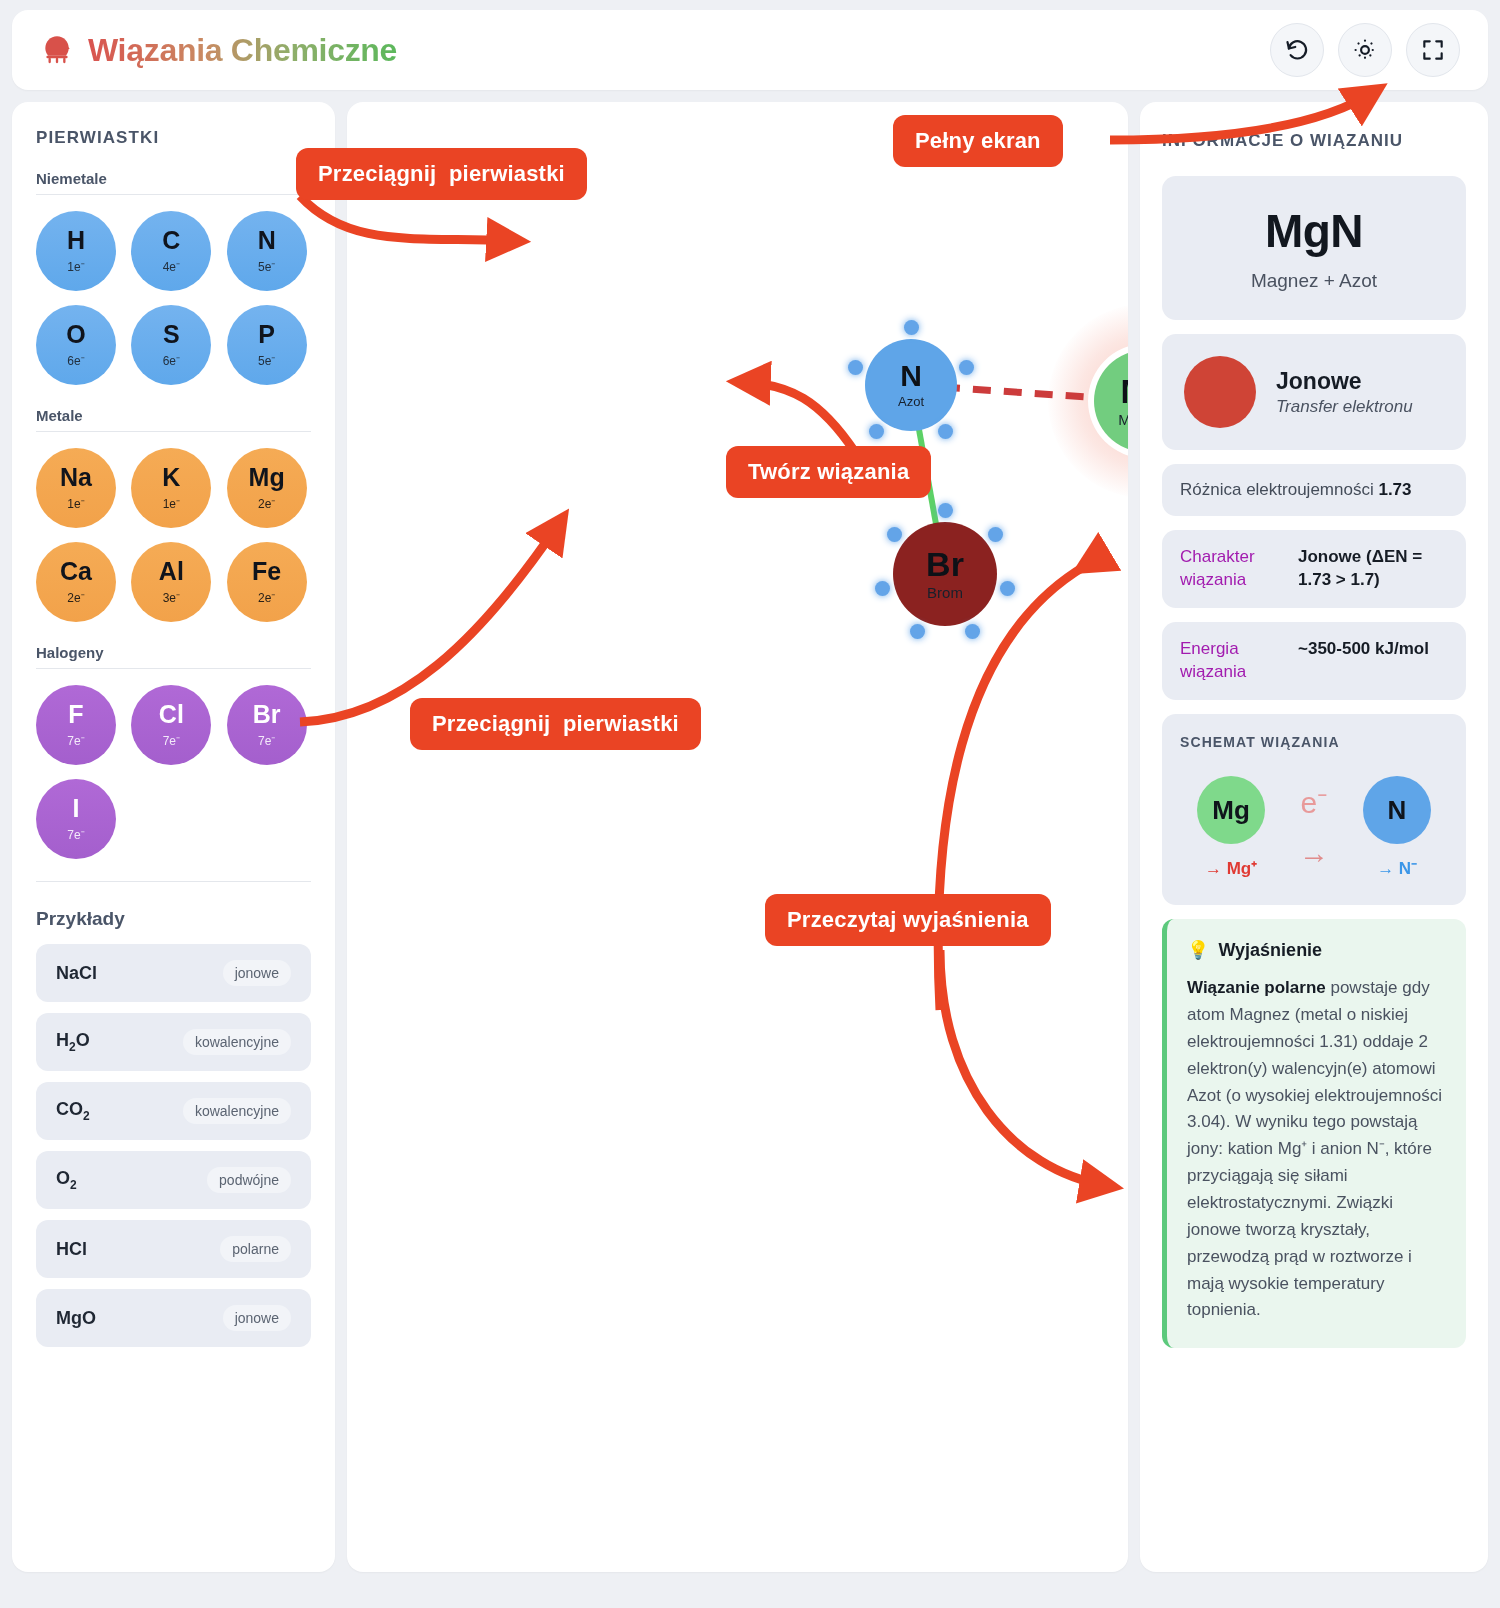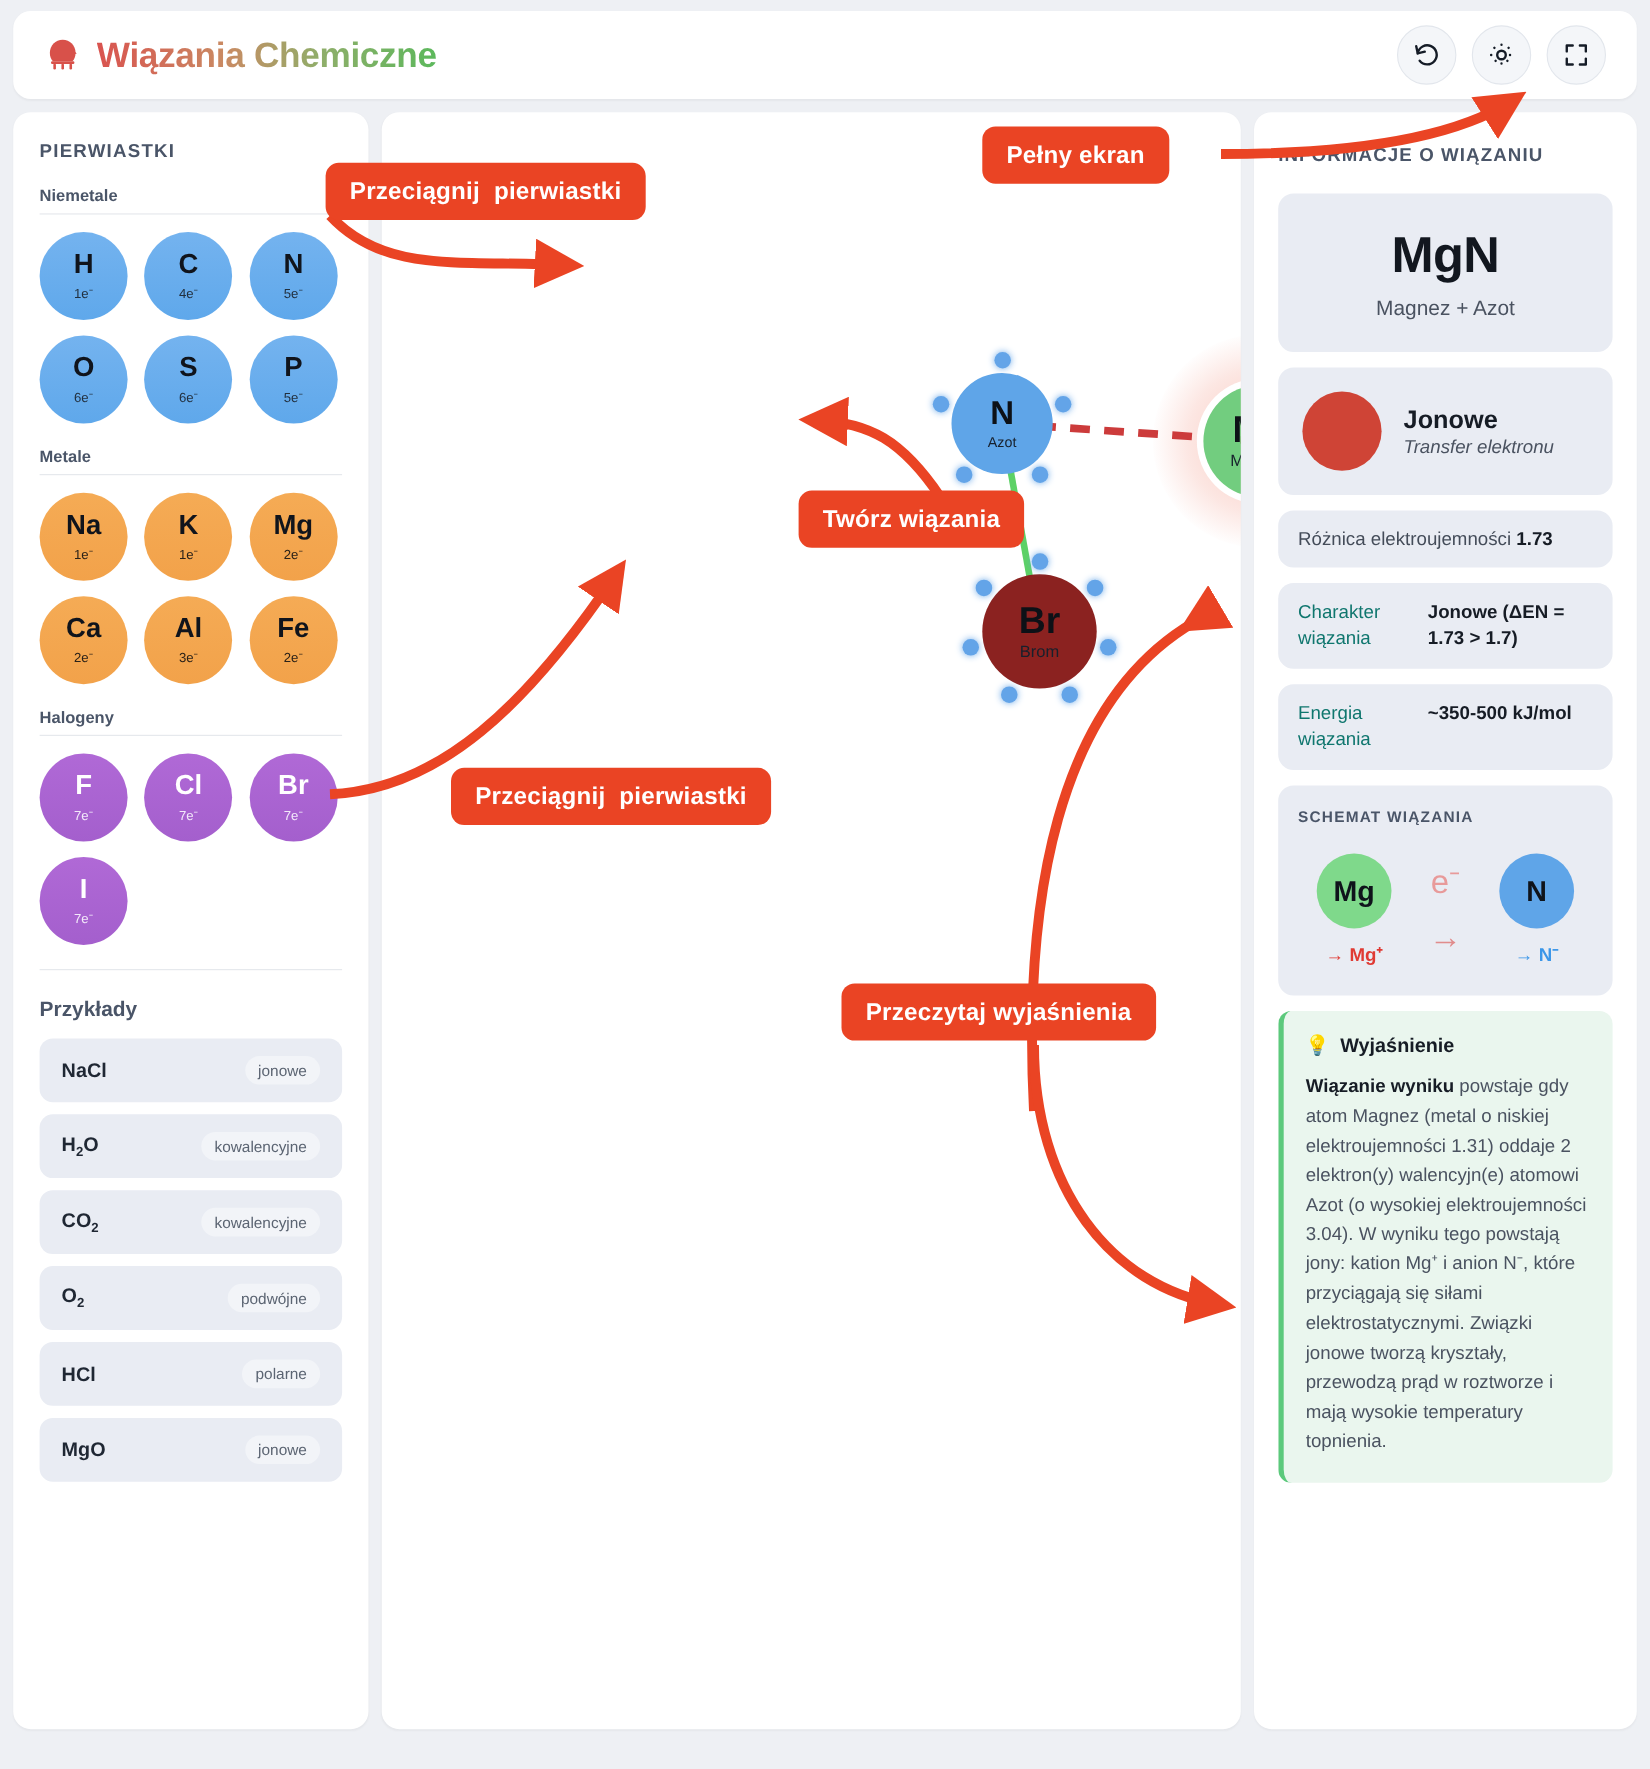--- a/index.html
+++ b/index.html
@@ -111,21 +111,21 @@
   .formula-card { padding: 28px 18px; text-align: center; }
   .formula-main { font-size: 46px; font-weight: bold; color: #12171f; letter-spacing: -.5px; }
   .formula-sub { font-size: 19px; color: #4a5260; margin-top: 12px; }
   .type-card { display: flex; align-items: center; gap: 20px; padding: 22px 22px; }
   .type-dot { width: 72px; height: 72px; border-radius: 50%; flex: none; }
   .type-name { font-size: 23px; font-weight: bold; color: #161c25; }
   .type-desc { font-size: 17px; color: #4a5260; margin-top: 2px; font-style: italic; }
   .stat-card { padding: 16px 18px; font-size: 17px; color: #444c59; }
   .stat-card.one-line b { color: #161c25; }
   .stat-two { display: flex; gap: 14px; align-items: flex-start; }
-  .stat-two .k { flex: 0 0 104px; line-height: 1.35; color: #0f766e; }
+  .stat-two .k { flex: 0 0 104px; line-height: 1.35; color: #a21caf; }
   .stat-two .v { font-weight: bold; color: #161c25; line-height: 1.35; }
   .schema-card { padding: 20px 18px 26px; }
   .schema-title {
     font-size: 14px; font-weight: bold; color: #4a5568;
     letter-spacing: 1.1px; margin-bottom: 26px;
   }
   .schema-row { display: flex; align-items: center; justify-content: space-around; }
   .schema-side { text-align: center; }
   .schema-ball {
     width: 68px; height: 68px; border-radius: 50%;
@@ -394,21 +394,21 @@
           </div>
         </div>
       </div>
 
       <div class="explain">
         <div class="explain-head">
           <span>💡</span>
           <span>Wyjaśnienie</span>
         </div>
         <div class="explain-body">
-          <b>Wiązanie wyniku</b><span> powstaje gdy atom Magnez (metal o niskiej elektroujemności 1.31) oddaje 2 elektron(y) walencyjn(e) atomowi Azot (o wysokiej elektroujemności 3.04). W wyniku tego powstają jony: kation Mg⁺ i anion N⁻, które przyciągają się siłami elektrostatycznymi. Związki jonowe tworzą kryształy, przewodzą prąd w roztworze i mają wysokie temperatury topnienia.</span>
+          <b>Wiązanie polarne</b><span> powstaje gdy atom Magnez (metal o niskiej elektroujemności 1.31) oddaje 2 elektron(y) walencyjn(e) atomowi Azot (o wysokiej elektroujemności 3.04). W wyniku tego powstają jony: kation Mg⁺ i anion N⁻, które przyciągają się siłami elektrostatycznymi. Związki jonowe tworzą kryształy, przewodzą prąd w roztworze i mają wysokie temperatury topnienia.</span>
         </div>
       </div>
     </div>
   </div>
 
   <div class="overlay">
     <svg width="1500" height="1608" style="position:absolute;inset:0">
       <defs>
         <marker id="ah" markerWidth="5" markerHeight="5" refX="3.2" refY="2.5" orient="auto">
           <path d="M0,0 L5,2.5 L0,5 z" fill="#ea4424"></path>

